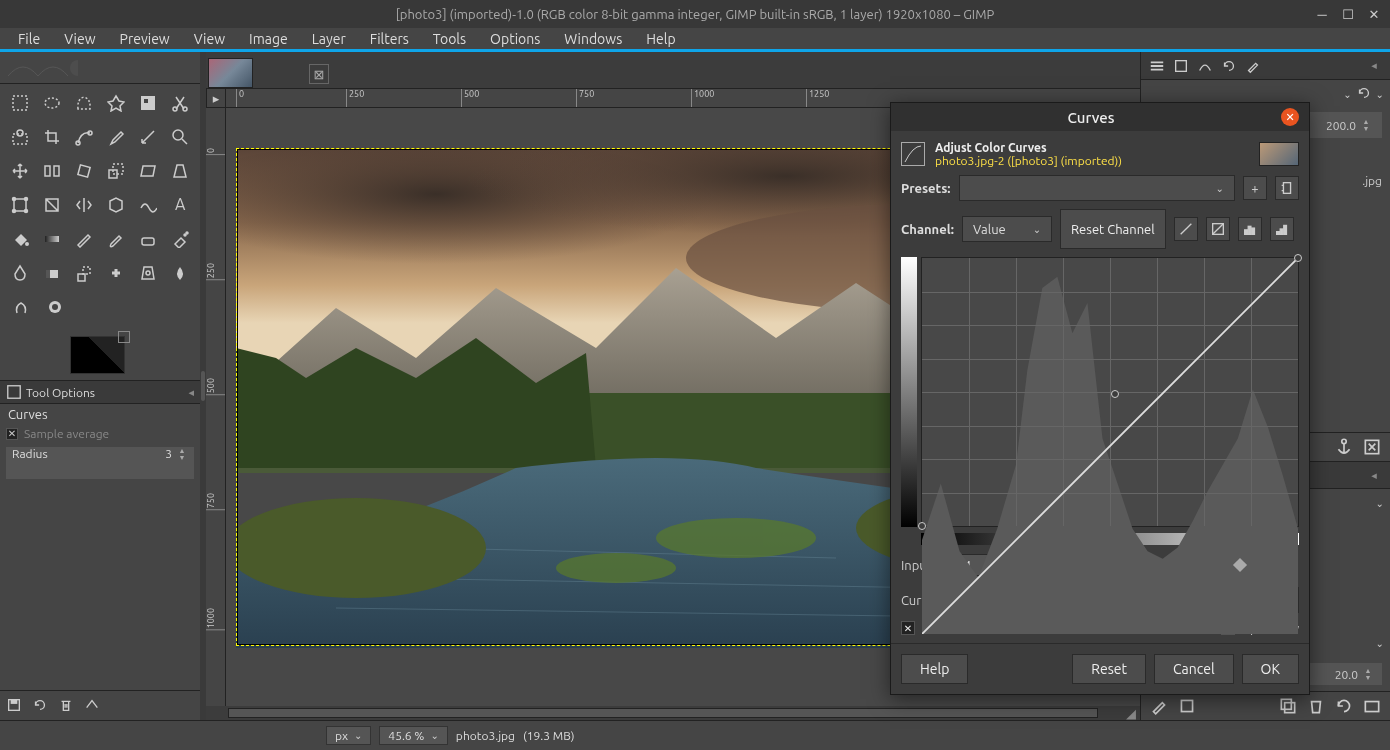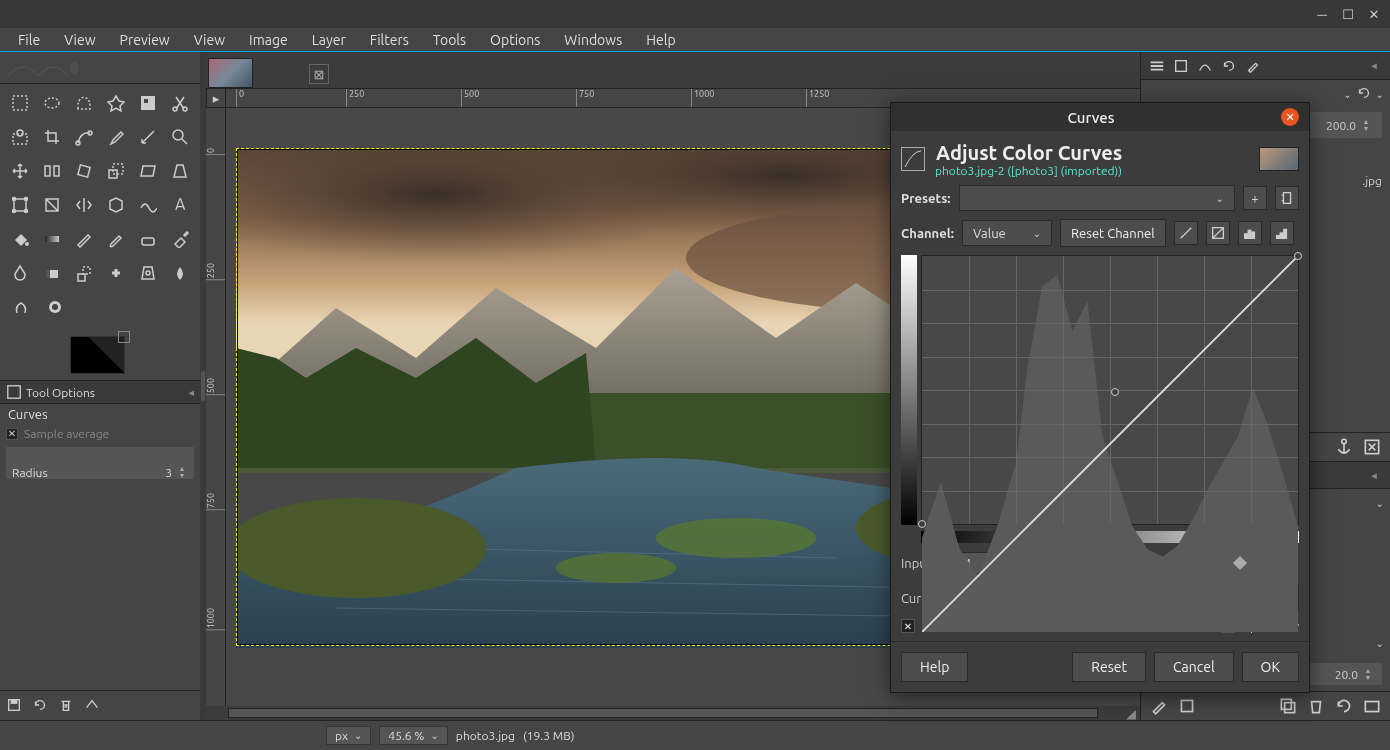--- a/index.html
+++ b/index.html
@@ -3,21 +3,21 @@
 <meta charset="utf-8">
 <style>
 * { box-sizing: border-box; margin: 0; padding: 0; font-family: Ubuntu, "Segoe UI", sans-serif; }
 body { background: #454545; color: #ccc; width: 1390px; height: 750px; overflow: hidden; position: relative; font-size: 13px; }
 
 .titlebar { height: 28px; background: #383838; display: flex; align-items: center; position: relative; }
 .title-text { flex: 1; text-align: center; color: #aaa; font-size: 13px; }
 .win-controls { position: absolute; right: 6px; display: flex; gap: 6px; }
 .win-btn { width: 20px; height: 20px; border-radius: 3px; display: flex; align-items: center; justify-content: center; color: #ccc; cursor: pointer; }
 
-.menubar { height: 24px; background: #454545; display: flex; align-items: center; padding-left: 8px; gap: 4px; border-bottom: 1px solid #0ea5e9; }
+.menubar { height: 24px; background: #454545; display: flex; align-items: center; padding-left: 8px; gap: 4px; border-bottom: 3px solid #0ea5e9; }
 .menu-item { padding: 3px 10px; color: #ddd; font-size: 14px; cursor: pointer; }
 
 .main-layout { display: flex; height: calc(750px - 28px - 24px - 30px); }
 
 .left-panel { width: 200px; background: #454545; display: flex; flex-direction: column; }
 .curve-decor { height: 32px; background: #454545; border-bottom: 1px solid #222; display:flex; align-items:center; padding-left:8px; }
 .curve-decor svg { opacity:0.25; }
 
 .toolbox { padding: 4px; }
 .tool-row { display: flex; margin-bottom: 4px; }
@@ -28,21 +28,21 @@
 .gradient-swatch { width: 55px; height: 38px; background: linear-gradient(45deg, #000 0%, #000 60%, #222 60%, #222 100%); margin: 6px 0 6px 70px; border: 1px solid #333; position:relative; }
 .gradient-swatch:before { content:''; position:absolute; top:-6px; right:-6px; width:10px; height:10px; border:1px solid #888;}
 
 .tool-options-hdr { height: 24px; background: #3a3a3a; display: flex; align-items: center; padding: 0 6px; font-size: 12px; color: #ddd; border-top: 1px solid #222; border-bottom: 1px solid #222;}
 .tool-options-hdr svg { margin-right:4px; }
 
 .curves-h { padding: 3px 8px; font-size: 13px; color:#ddd; }
 .sample-avg { display:flex; align-items:center; gap:6px; padding: 3px 6px; color:#888; font-size:12px;}
 .sample-avg .chk { width:12px; height:12px; background:#222; border:1px solid #555; display:flex; align-items:center; justify-content:center; color:#ccc; font-size:10px;}
 
-.slider-row { display:flex; align-items:flex-end; margin:4px 6px; background:#555; height:32px; padding:0 6px; font-size:12px; color:#ddd;}
+.slider-row { display:flex; align-items:flex-start; margin:4px 6px; background:#555; height:32px; padding:0 6px; font-size:12px; color:#ddd;}
 .slider-row .lbl { flex:1; }
 .spin-arrows { width:12px; display:flex; flex-direction:column; margin-left:4px; }
 .spin-arrows span { font-size:7px; line-height:7px; text-align:center; color:#aaa;}
 
 .bottom-tool-row { margin-top:auto; height:30px; border-top:1px solid #222; display:flex; align-items:center; padding:0 6px; gap:10px;}
 
 .canvas-area { flex: 1; background: #444; display:flex; flex-direction:column; position:relative; }
 
 .tab-bar { height: 36px; background:#3c3c3c; display:flex; align-items:flex-end; padding-left:2px; }
 .tab { width:45px; height:30px; background: linear-gradient(135deg,#a67,#789,#456); border:1px solid #222; margin-right:6px; position:relative;}
@@ -79,28 +79,28 @@
 .statusbar .combo { background:#555; border:1px solid #333; padding:2px 8px; display:flex; align-items:center; gap:6px;}
 
 
 .curves-dialog { position:absolute; top:102px; left:890px; width:420px; background:#3c3c3c; border:1px solid #1a1a1a; box-shadow:0 4px 20px rgba(0,0,0,0.5); z-index:10;}
 .dlg-title { height:28px; background:#303030; display:flex; align-items:center; padding:0 10px; color:#eee; font-size:15px; font-weight:500;}
 .dlg-title .tx { flex:1; text-align:center; }
 .close-circle { width:18px; height:18px; border-radius:50%; background:#e95420; display:flex; align-items:center; justify-content:center; color:#fff; font-size:11px; cursor:pointer;}
 .dlg-body { padding:10px 10px 0 10px; }
 .dlg-head { display:flex; align-items:center; gap:10px; margin-bottom:8px;}
 .dlg-head .curve-ic { width:24px; height:24px; border:1px solid #aaa; display:flex; align-items:center; justify-content:center;}
-.dlg-head .ttl { font-size:20px; color:#eee; font-weight:600;text-align:right;}
-.dlg-head .sub { font-size:12px; color:#5eead4;}
+.dlg-head .ttl { font-size:12px; color:#eee; font-weight:600;}
+.dlg-head .sub { font-size:12px; color:#fde047;}
 .dlg-head .thumb { width:40px; height:24px; background:linear-gradient(135deg,#b97,#567); margin-left:auto; border:1px solid #222;}
 
 .row { display:flex; align-items:center; gap:8px; margin-bottom:8px;}
 .row .lbl { font-weight:600; color:#ddd;}
 .row .select { flex:1; background:#4c4c4c; border:1px solid #2a2a2a; height:26px; display:flex; align-items:center; padding:0 10px; justify-content:space-between; color:#ddd;}
-.row .btn { background:#4c4c4c; border:1px solid #2a2a2a; padding:6px 10px; color:#eee; cursor:pointer;text-align:center;}
+.row .btn { background:#4c4c4c; border:1px solid #2a2a2a; padding:12px 10px; color:#eee; cursor:pointer;text-align:center;}
 .sq-ic { width:24px; height:24px; background:#4c4c4c; border:1px solid #2a2a2a; display:flex; align-items:center; justify-content:center; cursor:pointer;}
 
 .chart-zone { display:flex; gap:4px; height:270px; margin-bottom:6px;}
 .vgrad { width:16px; background:linear-gradient(to bottom,#fff,#000);}
 .chart { flex:1; border:1px solid #222; background:#484848; position:relative;}
 .chart .grid-h, .chart .grid-v { position:absolute; background:#666;}
 .chart .diag { position:absolute; inset:0;}
 .chart .point { position:absolute; width:8px; height:8px; border:1px solid #ccc; background:#3c3c3c; border-radius:50%; transform:translate(-50%,-50%);}
 .histo { position:absolute; inset:0; }
 .hgrad { height:12px; background:linear-gradient(to right,#000,#fff); margin-left:20px; margin-bottom:8px;}
@@ -121,20 +121,21 @@
 
 .hscroll { height:14px; background:#3c3c3c; display:flex; align-items:center;}
 .hscroll .thumb { height:10px; background:#555; border:1px solid #222;}
 
 svg.ic { width:16px; height:16px; stroke:#ccc; fill:none; stroke-width:1.5;}
 </style>
 </head>
 <body>
 
 <div class="titlebar">
+  <div class="title-text">[photo3] (imported)-1.0 (RGB color 8-bit gamma integer, GIMP built-in sRGB, 1 layer) 1920x1080 – GIMP</div>
   <div class="win-controls">
     <div class="win-btn">─</div>
     <div class="win-btn">☐</div>
     <div class="win-btn">✕</div>
   </div>
 </div>
 
 <div class="menubar">
   <div class="menu-item">File</div>
   <div class="menu-item">View</div>

